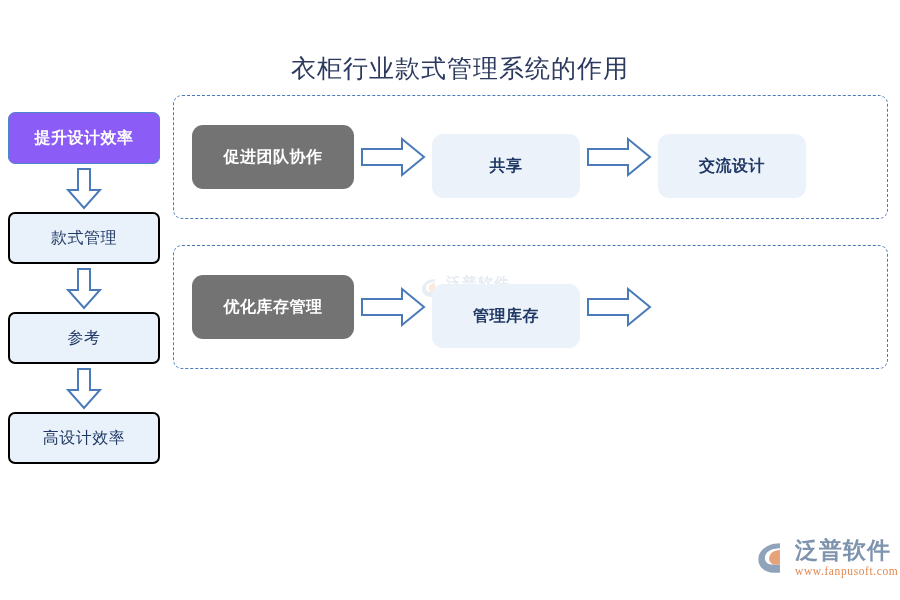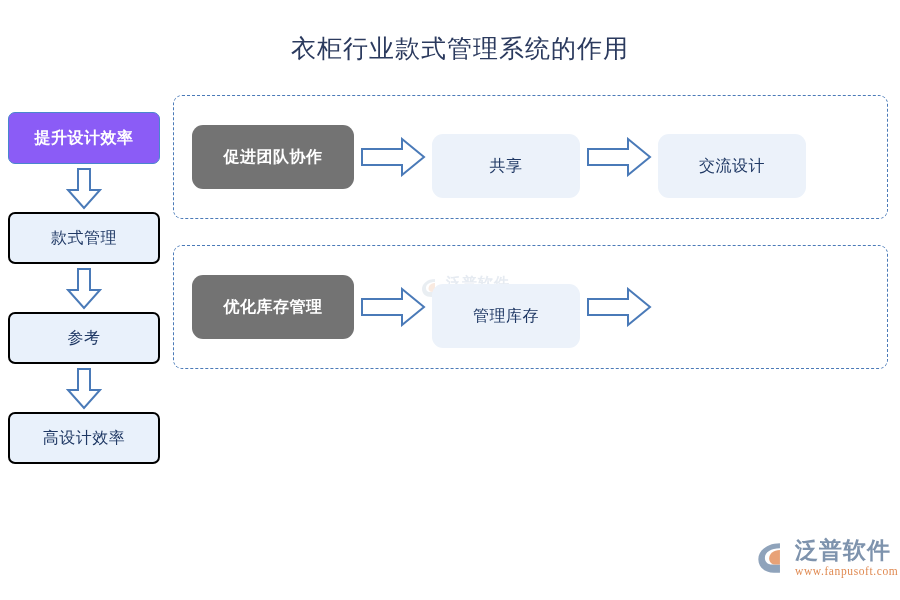--- a/index.html
+++ b/index.html
@@ -19,21 +19,21 @@
   #canvas {
     position: relative;
     width: 900px;
     height: 600px;
   }
 
   
   .page-title {
     position: absolute;
     left: 180px;
-    top: 32px;
+    top: 52px;
     width: 560px;
     text-align: center;
     font-size: 25px;
     line-height: 34px;
     font-weight: 400;
     color: #2b3a5e;
     letter-spacing: 1px;
     white-space: nowrap;
   }
 
@@ -121,21 +121,21 @@
     height: 64px;
     background: #737373;
     color: #ffffff;
     font-weight: bold;
   }
   .rbox.soft {
     width: 148px;
     height: 64px;
     background: #ecf2fa;
     color: #1f3864;
-    font-weight: normal;
+    font-weight: bold;
     margin-top: 18px;
   }
 
   .h-arrow {
     width: 78px;
     display: flex;
     align-items: center;
     justify-content: center;
     position: relative;
     z-index: 2;

